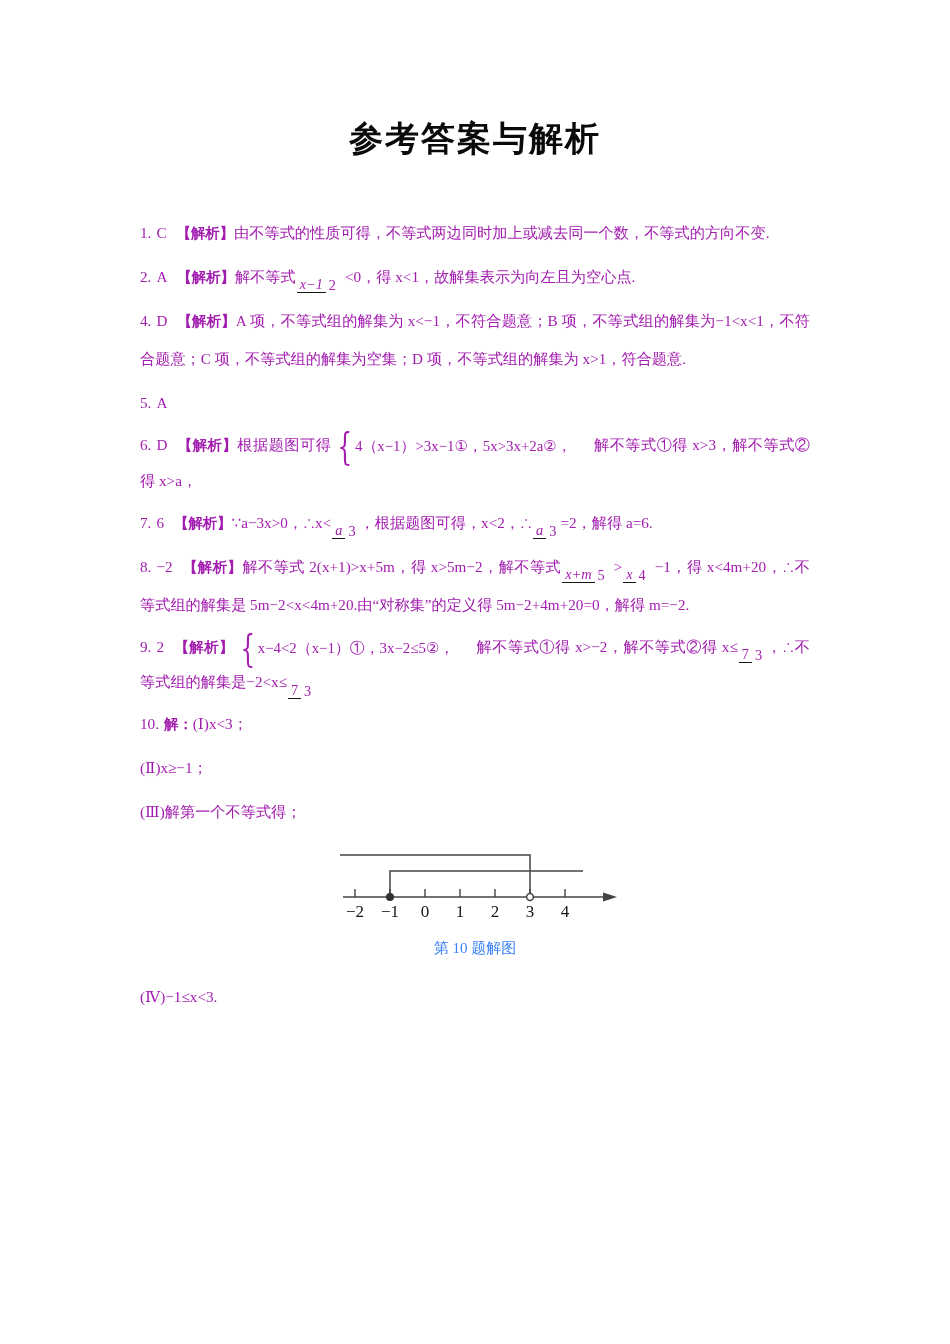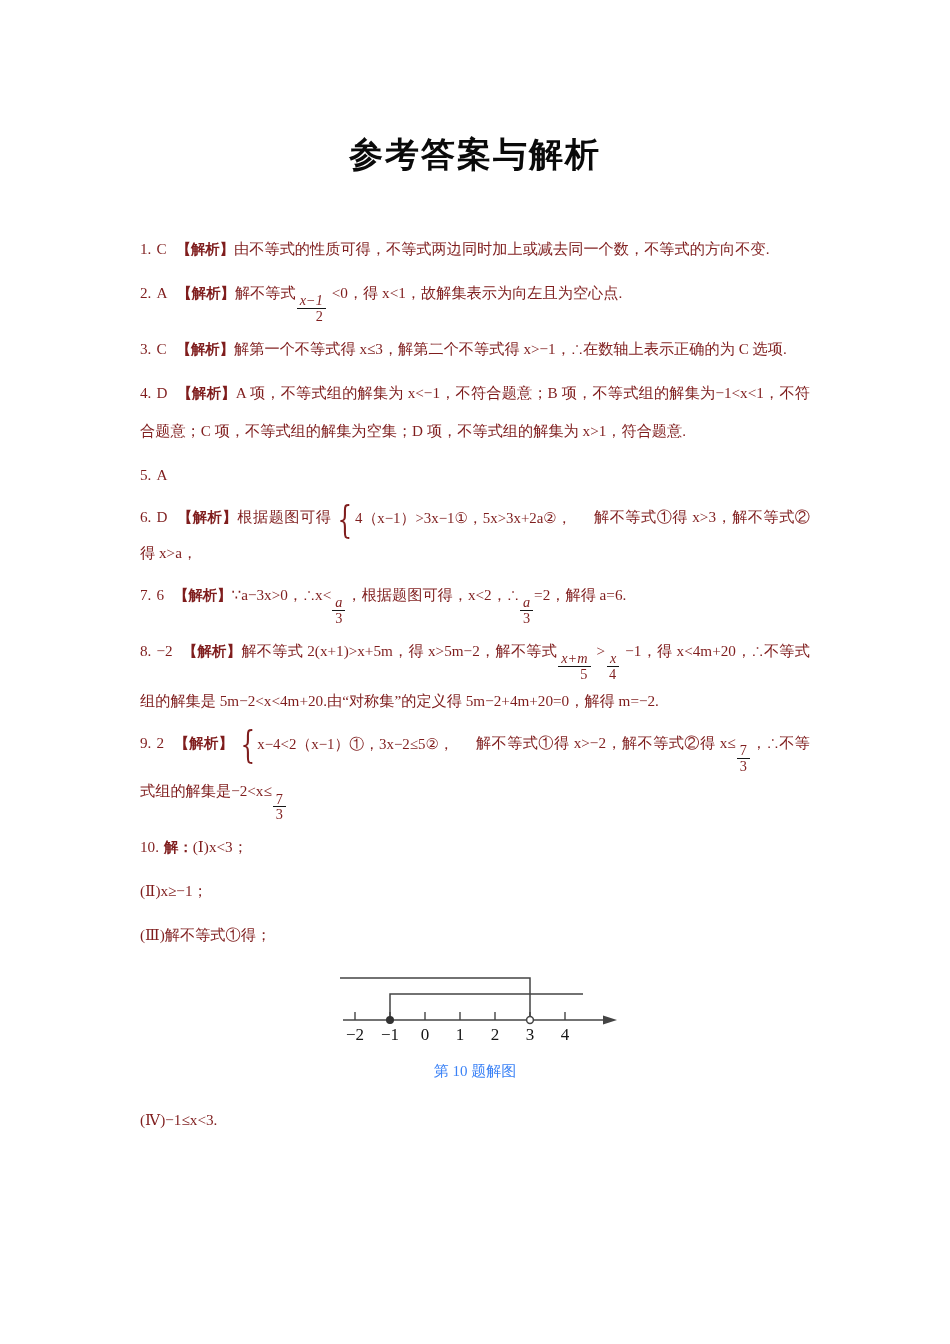--- a/index.html
+++ b/index.html
@@ -14,61 +14,61 @@
     font-family: "Liberation Serif", "DejaVu Serif", serif;
     color: #000000;
     overflow: hidden;
   }
   .page {
     position: absolute;
     left: 0; top: 0;
     width: 950px;
     height: 1344px;
     box-sizing: border-box;
-    padding: 16px 140px;
+    padding: 0 140px;
   }
   .doc-title {
     text-align: center;
     font-family: "DejaVu Sans", "Liberation Sans", sans-serif;
     font-weight: bold;
     font-size: 34px;
     letter-spacing: 2px;
     margin: 0;
     padding-top: 116px;
     color: #0a0a0a;
   }
   .answers {
     margin-top: 52px;
   }
   .ans {
     font-size: 15.2px;
     line-height: 38px;
     text-align: justify;
-    color: #7f1d1d;
+    color: #a21caf;
     margin: 0 0 0 0;
   }
   .ans + .ans { margin-top: 6px; }
   .lbl {
     white-space: nowrap;
   }
   .sol {
     font-weight: bold;
     font-family: "DejaVu Sans", "Liberation Sans", sans-serif;
     font-size: 14.4px;
   }
   .gap { display: inline-block; width: 10px; }
   .gap-sm { display: inline-block; width: 5px; }
   .var {
     font-style: italic;
     font-family: "Liberation Serif", "DejaVu Serif", serif;
   }
   
   .frac {
     display: inline-flex;
-    flex-direction: column;
+    flex-direction: row;
     align-items: flex-end;
     justify-content: center;
     vertical-align: -0.52em;
     font-size: 0.94em;
     line-height: 1.04;
     margin: 0 1px;
   }
   .frac .num {
     display: block;
     padding: 0 3px;
@@ -140,23 +140,20 @@
       <span class="lbl">1.</span><span class="gap-sm"></span><span>C</span><span class="gap"></span><span class="sol">【解析】</span><span>由不等式的性质可得，不等式两边同时加上或减去同一个数，不等式的方向不变.</span>
     </p>
 
     <p class="ans">
       <span class="lbl">2.</span><span class="gap-sm"></span><span>A</span><span class="gap"></span><span class="sol">【解析】</span><span>解不等式</span><span class="frac">
           <span class="num var">x−1</span>
           <span class="den">2</span>
         </span><span class="gap-sm"></span><span>&lt;0，得 x&lt;1，故解集表示为向左且为空心点.</span>
     </p>
 
-    <p class="ans">
-      <span class="lbl">3.</span><span class="gap-sm"></span><span>C</span><span class="gap"></span><span class="sol">【解析】</span><span>解第一个不等式得 x≤3，解第二个不等式得 x&gt;−1，∴在数轴上表示正确的为 C 选项.</span>
-    </p>
 
     <p class="ans">
       <span class="lbl">4.</span><span class="gap-sm"></span><span>D</span><span class="gap"></span><span class="sol">【解析】</span><span>A 项，不等式组的解集为 x&lt;−1，不符合题意；B 项，不等式组的解集为−1&lt;x&lt;1，不符合题意；C 项，不等式组的解集为空集；D 项，不等式组的解集为 x&gt;1，符合题意.</span>
     </p>
 
     <p class="ans">
       <span class="lbl">5.</span><span class="gap-sm"></span><span>A</span>
     </p>
 
     <p class="ans sysline">
@@ -205,21 +202,21 @@
         </span>
     </p>
 
     <p class="ans">
       <span class="lbl">10.</span><span class="gap-sm"></span><span class="sol">解：</span><span>(Ⅰ)x&lt;3；</span>
     </p>
     <p class="ans">
       <span>(Ⅱ)x≥−1；</span>
     </p>
     <p class="ans">
-      <span>(Ⅲ)解不等式①得；</span>
+      <span>(Ⅲ)解第一个不等式得；</span>
     </p>
 
     <div class="figure-wrap">
       <svg width="300" height="92" viewBox="0 0 300 92">
 
         <line x1="18" y1="52" x2="278" y2="52" stroke="#444444" stroke-width="1.6"></line>
 
         <polygon points="278,47.5 292,52 278,56.5" fill="#444444"></polygon>
 
         <line x1="30" y1="44" x2="30" y2="52" stroke="#444444" stroke-width="1.4"></line>

